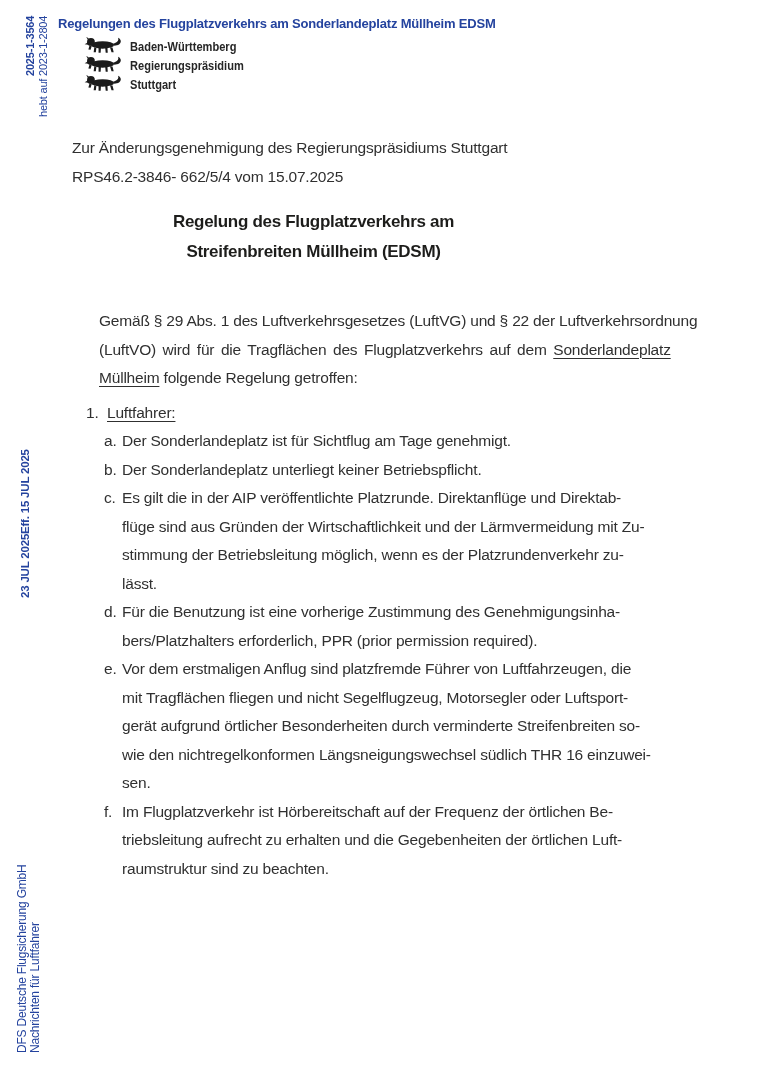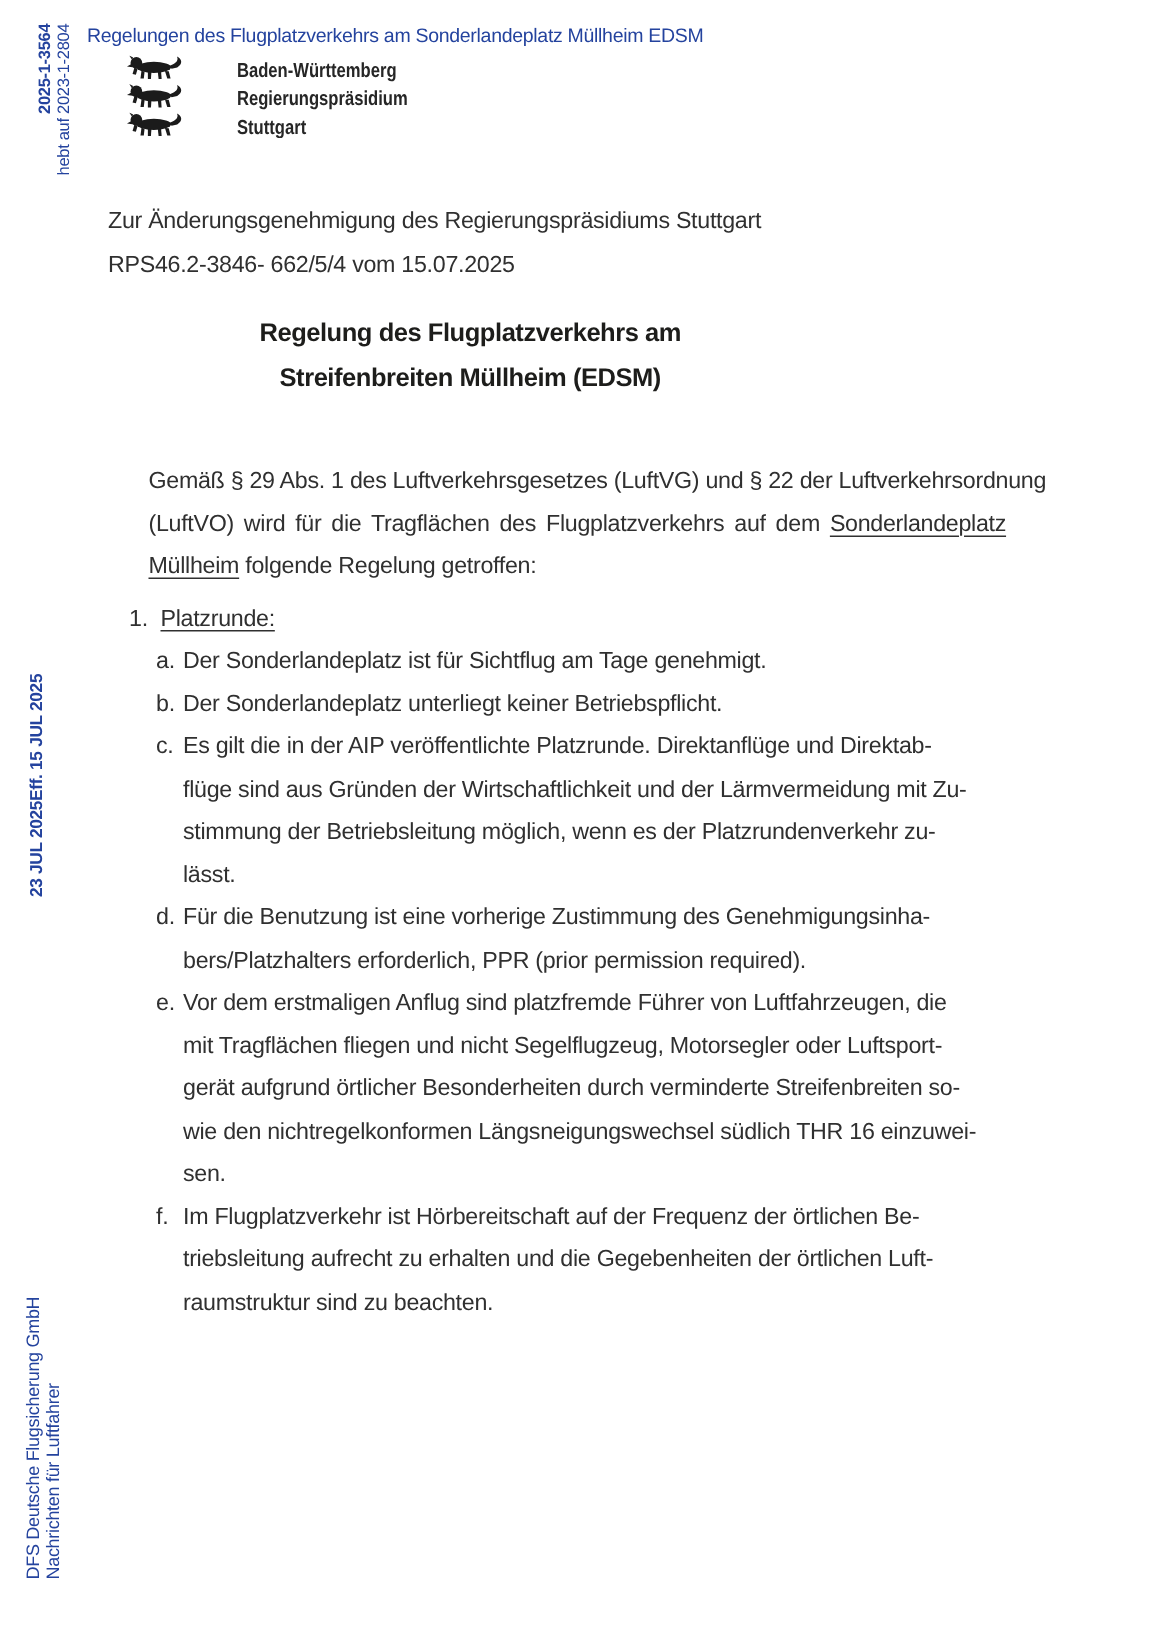--- a/index.html
+++ b/index.html
@@ -28,24 +28,24 @@
   }
   .rail-top{left:24px;top:16px;height:102px;font-size:11px;text-align:end;line-height:13px;}
   .rail-top .l1{font-weight:bold;}
   .rail-mid{left:18px;top:422px;height:176px;font-size:11.5px;font-weight:bold;text-align:start;line-height:14px;}
   .rail-mid .gap{margin-block-start:9px;} 
   .rail-bottom{left:16px;top:845px;height:208px;font-size:12px;text-align:start;line-height:13px;}
 
   
   .topline{
     margin:16px 0 0 58px;
-    font-size:13px;font-weight:normal;letter-spacing:-0.2px;
+    font-size:13px;font-weight:bold;letter-spacing:-0.2px;
     color:var(--blue);line-height:15px;
   }
-  .logo{margin:6px 0 0 84px;display:flex;align-items:flex-start;gap:28px;}
+  .logo{margin:6px 0 0 84px;display:flex;align-items:flex-start;}
   .lions{display:flex;flex-direction:column;gap:2px;width:40px;}
   .lion{width:38px;height:17px;display:block;}
   .logo-text{margin-left:6px;font-size:13.5px;font-weight:bold;color:#262626;
              line-height:19px;transform:scaleX(0.82);transform-origin:left top;white-space:nowrap;}
 
   .ref{margin:40px 0 0 72px;font-size:15.5px;line-height:28.5px;letter-spacing:-0.2px;color:var(--body);}
 
   .title{margin:16px 0 0 0;width:627px;text-align:center;
          font-size:17px;font-weight:bold;line-height:30px;letter-spacing:-0.3px;color:var(--ink);}
 
@@ -136,21 +136,21 @@
 
   <div class="title">
     <div>Regelung des Flugplatzverkehrs am</div>
     <div>Streifenbreiten Müllheim (EDSM)</div>
   </div>
 
   <p class="intro"><span>Gemäß § 29 Abs. 1 des Luftverkehrsgesetzes (LuftVG) und § 22 der Luftverkehrsordnung</span><br><span class="spread"><span>(LuftVO) wird für die Tragflächen des Flugplatzverkehrs auf dem </span><span class="u">Sonderlandeplatz</span></span><br><span class="u">Müllheim</span><span> folgende Regelung getroffen:</span></p>
 
   <div class="sec-head">
     <span class="sec-num">1.</span>
-    <span class="sec-title">Platzrunde:</span>
+    <span class="sec-title">Luftfahrer:</span>
   </div>
 
   <div class="item">
     <span class="marker">a.</span>
     <span class="itext">Der Sonderlandeplatz ist für Sichtflug am Tage genehmigt.</span>
   </div>
   <div class="item">
     <span class="marker">b.</span>
     <span class="itext">Der Sonderlandeplatz unterliegt keiner Betriebspflicht.</span>
   </div>

